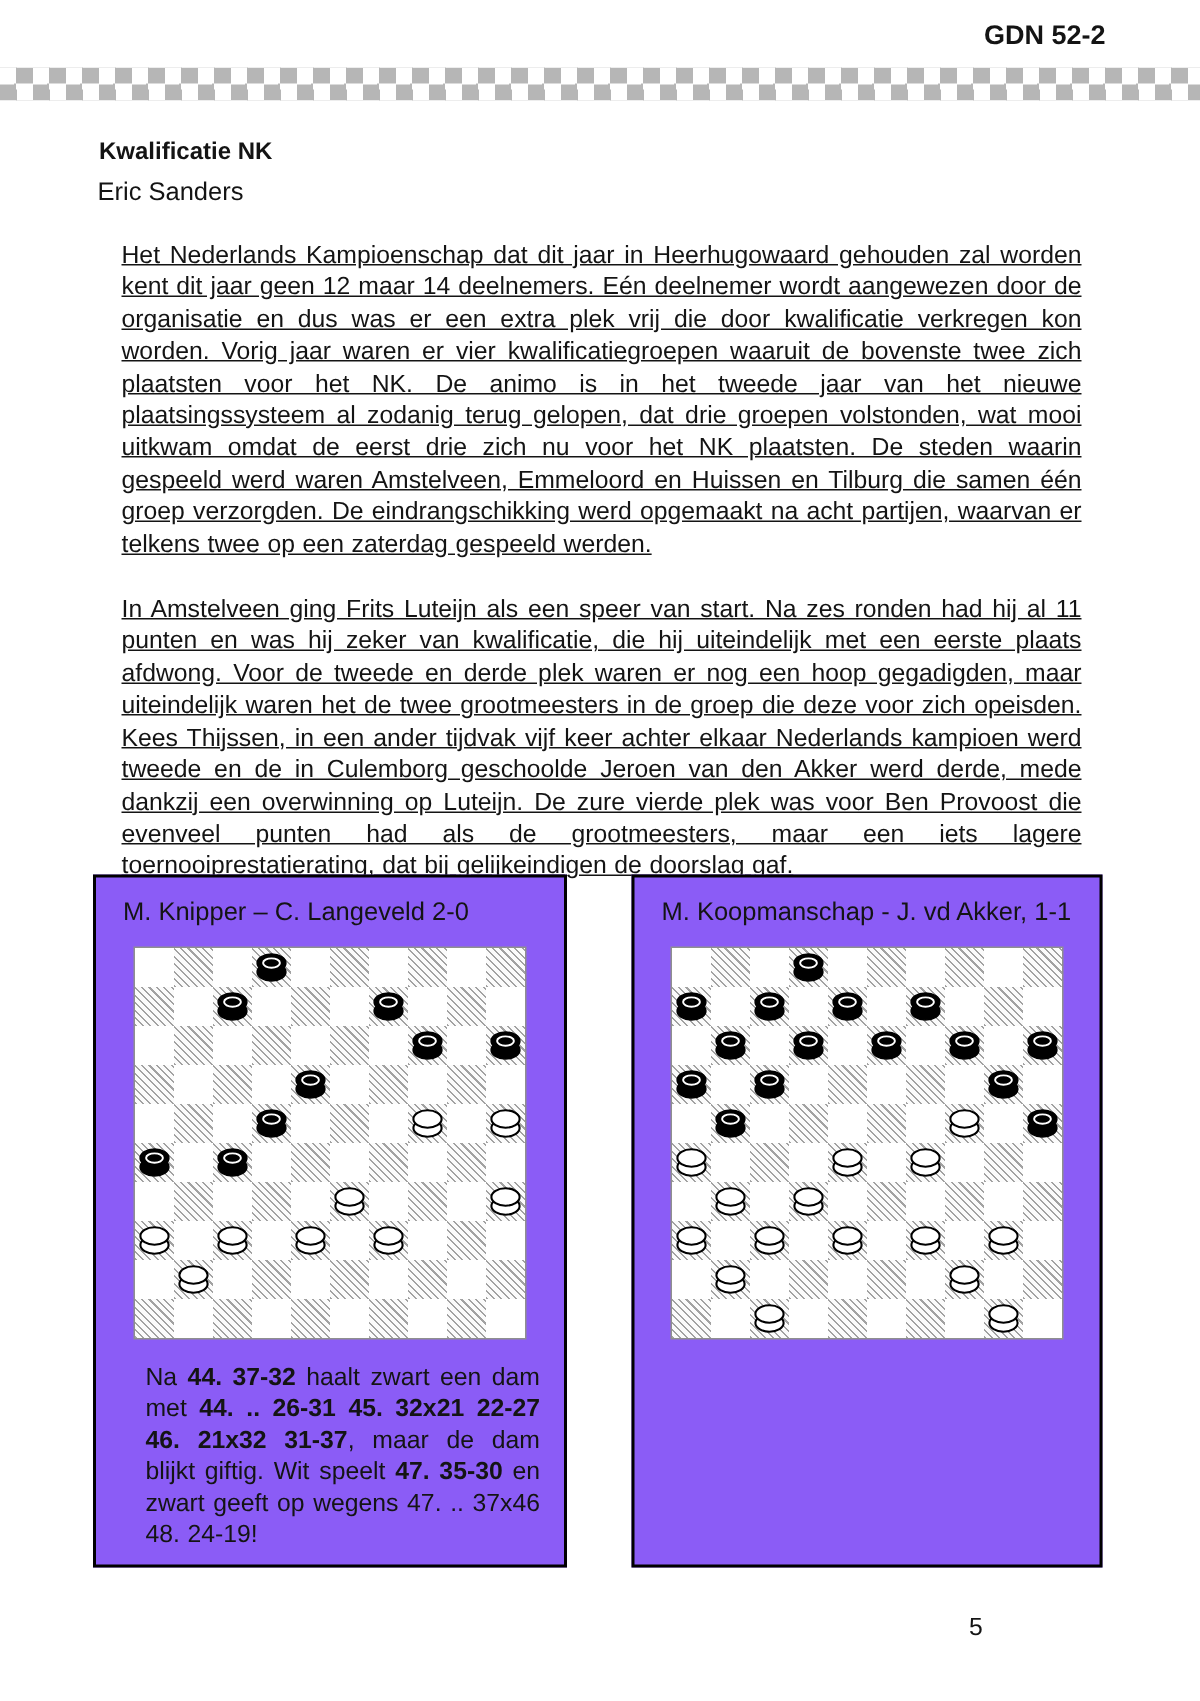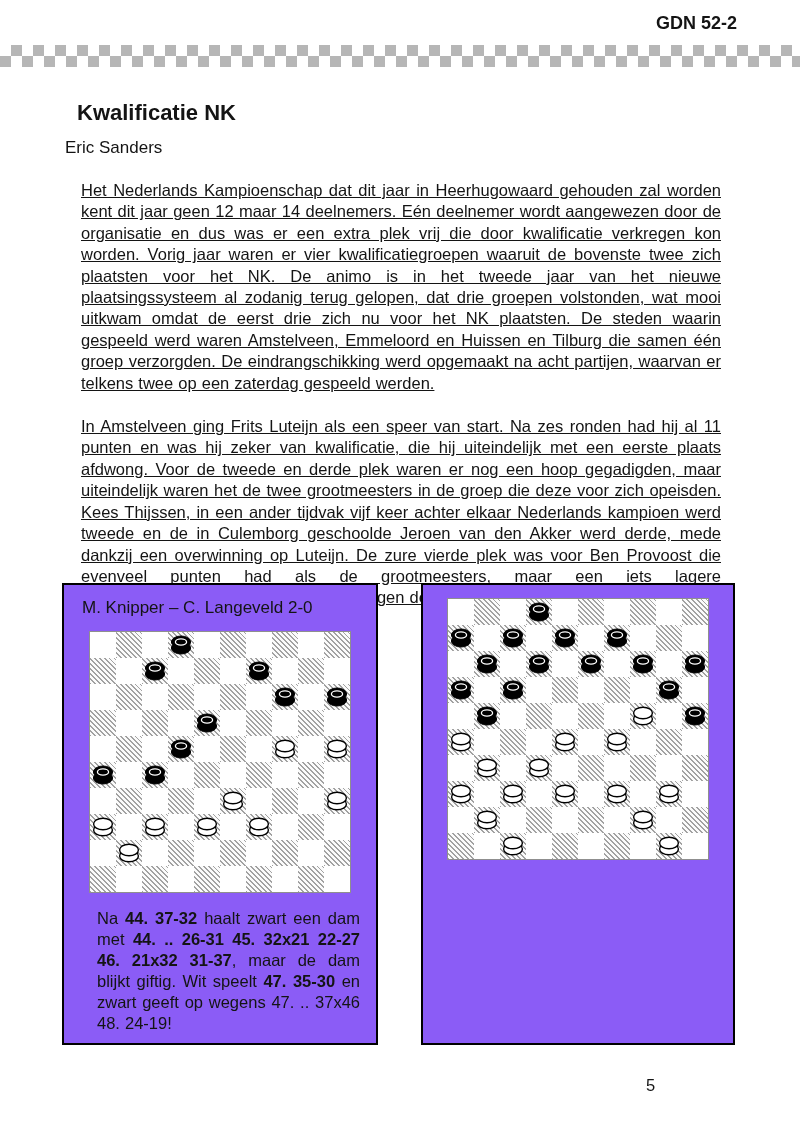--- a/index.html
+++ b/index.html
@@ -11,21 +11,21 @@
   .hdr-right {
     position:absolute; top:13px; right:63px;
     font-size:18px; font-weight:bold; letter-spacing:0;
   }
   .band {
     position:absolute; top:45px; left:0; width:800px; height:22px;
     background-image:conic-gradient(#b6b6b6 0 25%, #ffffff 0 50%, #b6b6b6 0 75%, #ffffff 0);
     background-size:22px 22px;
   }
   .content { position:absolute; left:65px; top:88px; width:672px; }
-  .title { font-size:22px; font-weight:bold; margin:12px; line-height:26px; }
+  .title { font-size:16px; font-weight:bold; margin:1px; line-height:26px; }
   .author { font-size:17px; margin:3px 0 0; line-height:20px; }
   p.bodytext {
     font-size:16.5px; line-height:21.4px; text-align:justify;
     margin:22px 16px 0; word-spacing:0.5px;text-decoration:underline;
   }
   .diagram-box {
     position:absolute; top:583px; height:458px;
     border:2px solid #000; background:#8b5cf6;
   }
   .box-left  { left:62px;  width:312px; }
@@ -262,20 +262,21 @@
       <div class="cell"></div>
       <div class="cell dark"></div>
       <div class="cell"></div>
       <div class="cell dark"></div>
       <div class="cell"></div>
     </div>
   <div class="box-caption"><span>Na </span><b>44. 37-32</b><span> haalt zwart een dam met </span><b>44. .. 26-31 45. 32x21 22-27 46. 21x32 31-37</b><span>, maar de dam blijkt giftig. Wit speelt </span><b>47. 35-30</b><span> en zwart geeft op wegens 47. .. 37x46 48. 24-19!</span></div>
 </div>
 
 <div class="diagram-box box-right">
+  <div class="box-header">M. Koopmanschap - J. vd Akker, 1-1</div>
   <div class="board">
       <div class="cell"></div>
       <div class="cell dark"></div>
       <div class="cell"></div>
       <div class="cell dark">
         <svg width="22" height="20" viewBox="0 0 22 20">
           <ellipse cx="11" cy="13" rx="9.6" ry="6" fill="#000" stroke="#000" stroke-width="1"></ellipse>
           <ellipse cx="11" cy="7" rx="9.6" ry="6" fill="#000" stroke="#000" stroke-width="1"></ellipse>
           <ellipse cx="11" cy="7" rx="5.6" ry="3.1" fill="#000" stroke="#fff" stroke-width="1.3"></ellipse>
         </svg>

